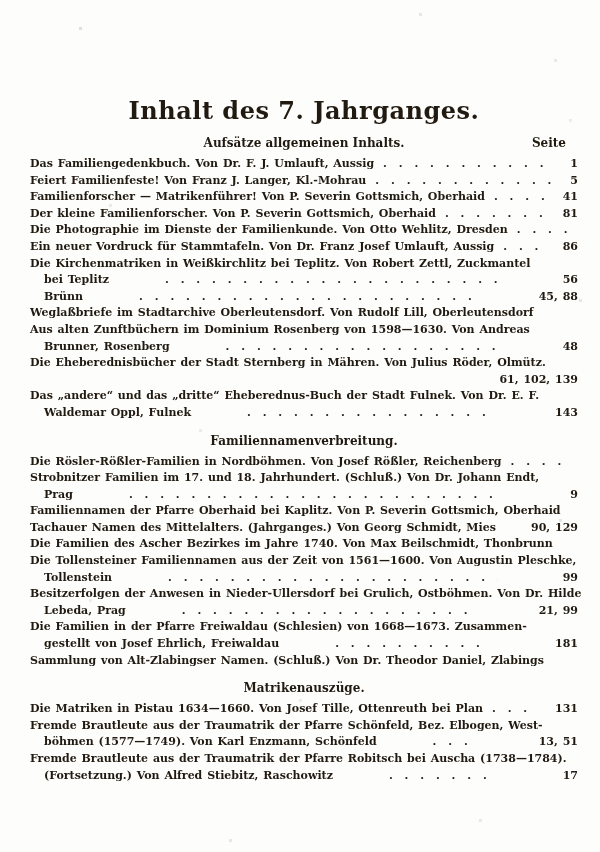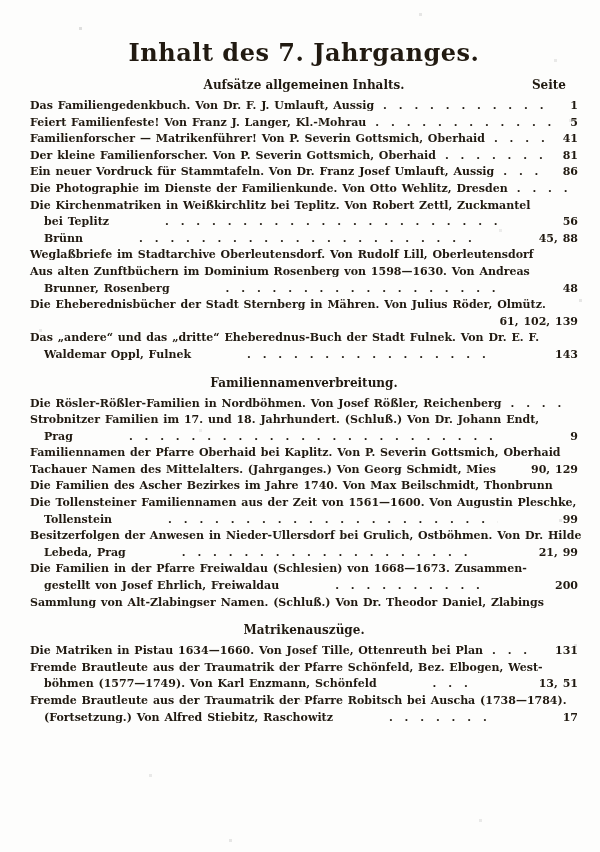--- a/index.html
+++ b/index.html
@@ -32,21 +32,21 @@
       575px 645px 0 1px rgba(90,90,90,.16),
       300px 700px 0 1px rgba(90,90,90,.10),
       150px 775px 0 1px rgba(90,90,90,.12),
       480px 820px 0 1px rgba(90,90,90,.12),
       230px 840px 0 1px rgba(90,90,90,.14),
       570px 120px 0 1px rgba(90,90,90,.10);
     pointer-events: none;
   }
   .page {
     position: absolute; inset: 0;
-    padding: 39px 22px 0 30px;
+    padding: 97px 22px 0 30px;
     box-sizing: border-box;
   }
   .title {
     text-align: center;
     font-weight: bold;
     font-size: 24px;
     line-height: 27px;
     letter-spacing: 0.5px;
     margin-bottom: 4px;
     white-space: nowrap;
@@ -117,27 +117,27 @@
           <span class="txt">Familienforscher — Matrikenführer! Von P. Severin Gottsmich, Oberhaid</span>
           <span class="leader"></span>
           <span class="pg">41</span>
         </div>
         <div class="line">
           <span class="txt">Der kleine Familienforscher. Von P. Severin Gottsmich, Oberhaid</span>
           <span class="leader"></span>
           <span class="pg">81</span>
         </div>
         <div class="line">
+          <span class="txt">Die Photographie im Dienste der Familienkunde. Von Otto Wehlitz, Dresden</span>
+          <span class="leader"></span>
+        </div>
+        <div class="line">
           <span class="txt">Ein neuer Vordruck für Stammtafeln. Von Dr. Franz Josef Umlauft, Aussig</span>
           <span class="leader"></span>
           <span class="pg">86</span>
-        </div>
-        <div class="line">
-          <span class="txt">Die Photographie im Dienste der Familienkunde. Von Otto Wehlitz, Dresden</span>
-          <span class="leader"></span>
         </div>
       </div>
       <div class="section">
         <div class="line">
           <span class="txt">Die Kirchenmatriken in Weißkirchlitz bei Teplitz. Von Robert Zettl, Zuckmantel</span>
         </div>
         <div class="line cont">
           <span class="txt">bei Teplitz</span>
           <span class="leader"></span>
           <span class="pg">56</span>
@@ -213,21 +213,21 @@
           <span class="txt">Lebeda, Prag</span>
           <span class="leader"></span>
           <span class="pg">21, 99</span>
         </div>
         <div class="line">
           <span class="txt">Die Familien in der Pfarre Freiwaldau (Schlesien) von 1668—1673. Zusammen-</span>
         </div>
         <div class="line cont">
           <span class="txt">gestellt von Josef Ehrlich, Freiwaldau</span>
           <span class="leader"></span>
-          <span class="pg">200</span>
+          <span class="pg">181</span>
         </div>
         <div class="line">
           <span class="txt">Sammlung von Alt-Zlabingser Namen. (Schluß.) Von Dr. Theodor Daniel, Zlabings</span>
         </div>
       </div>
       <div class="section">
         <div class="heading-row"><span class="heading">Matrikenauszüge.</span></div>
         <div class="line">
           <span class="txt">Die Matriken in Pistau 1634—1660. Von Josef Tille, Ottenreuth bei Plan</span>
           <span class="leader"></span>

